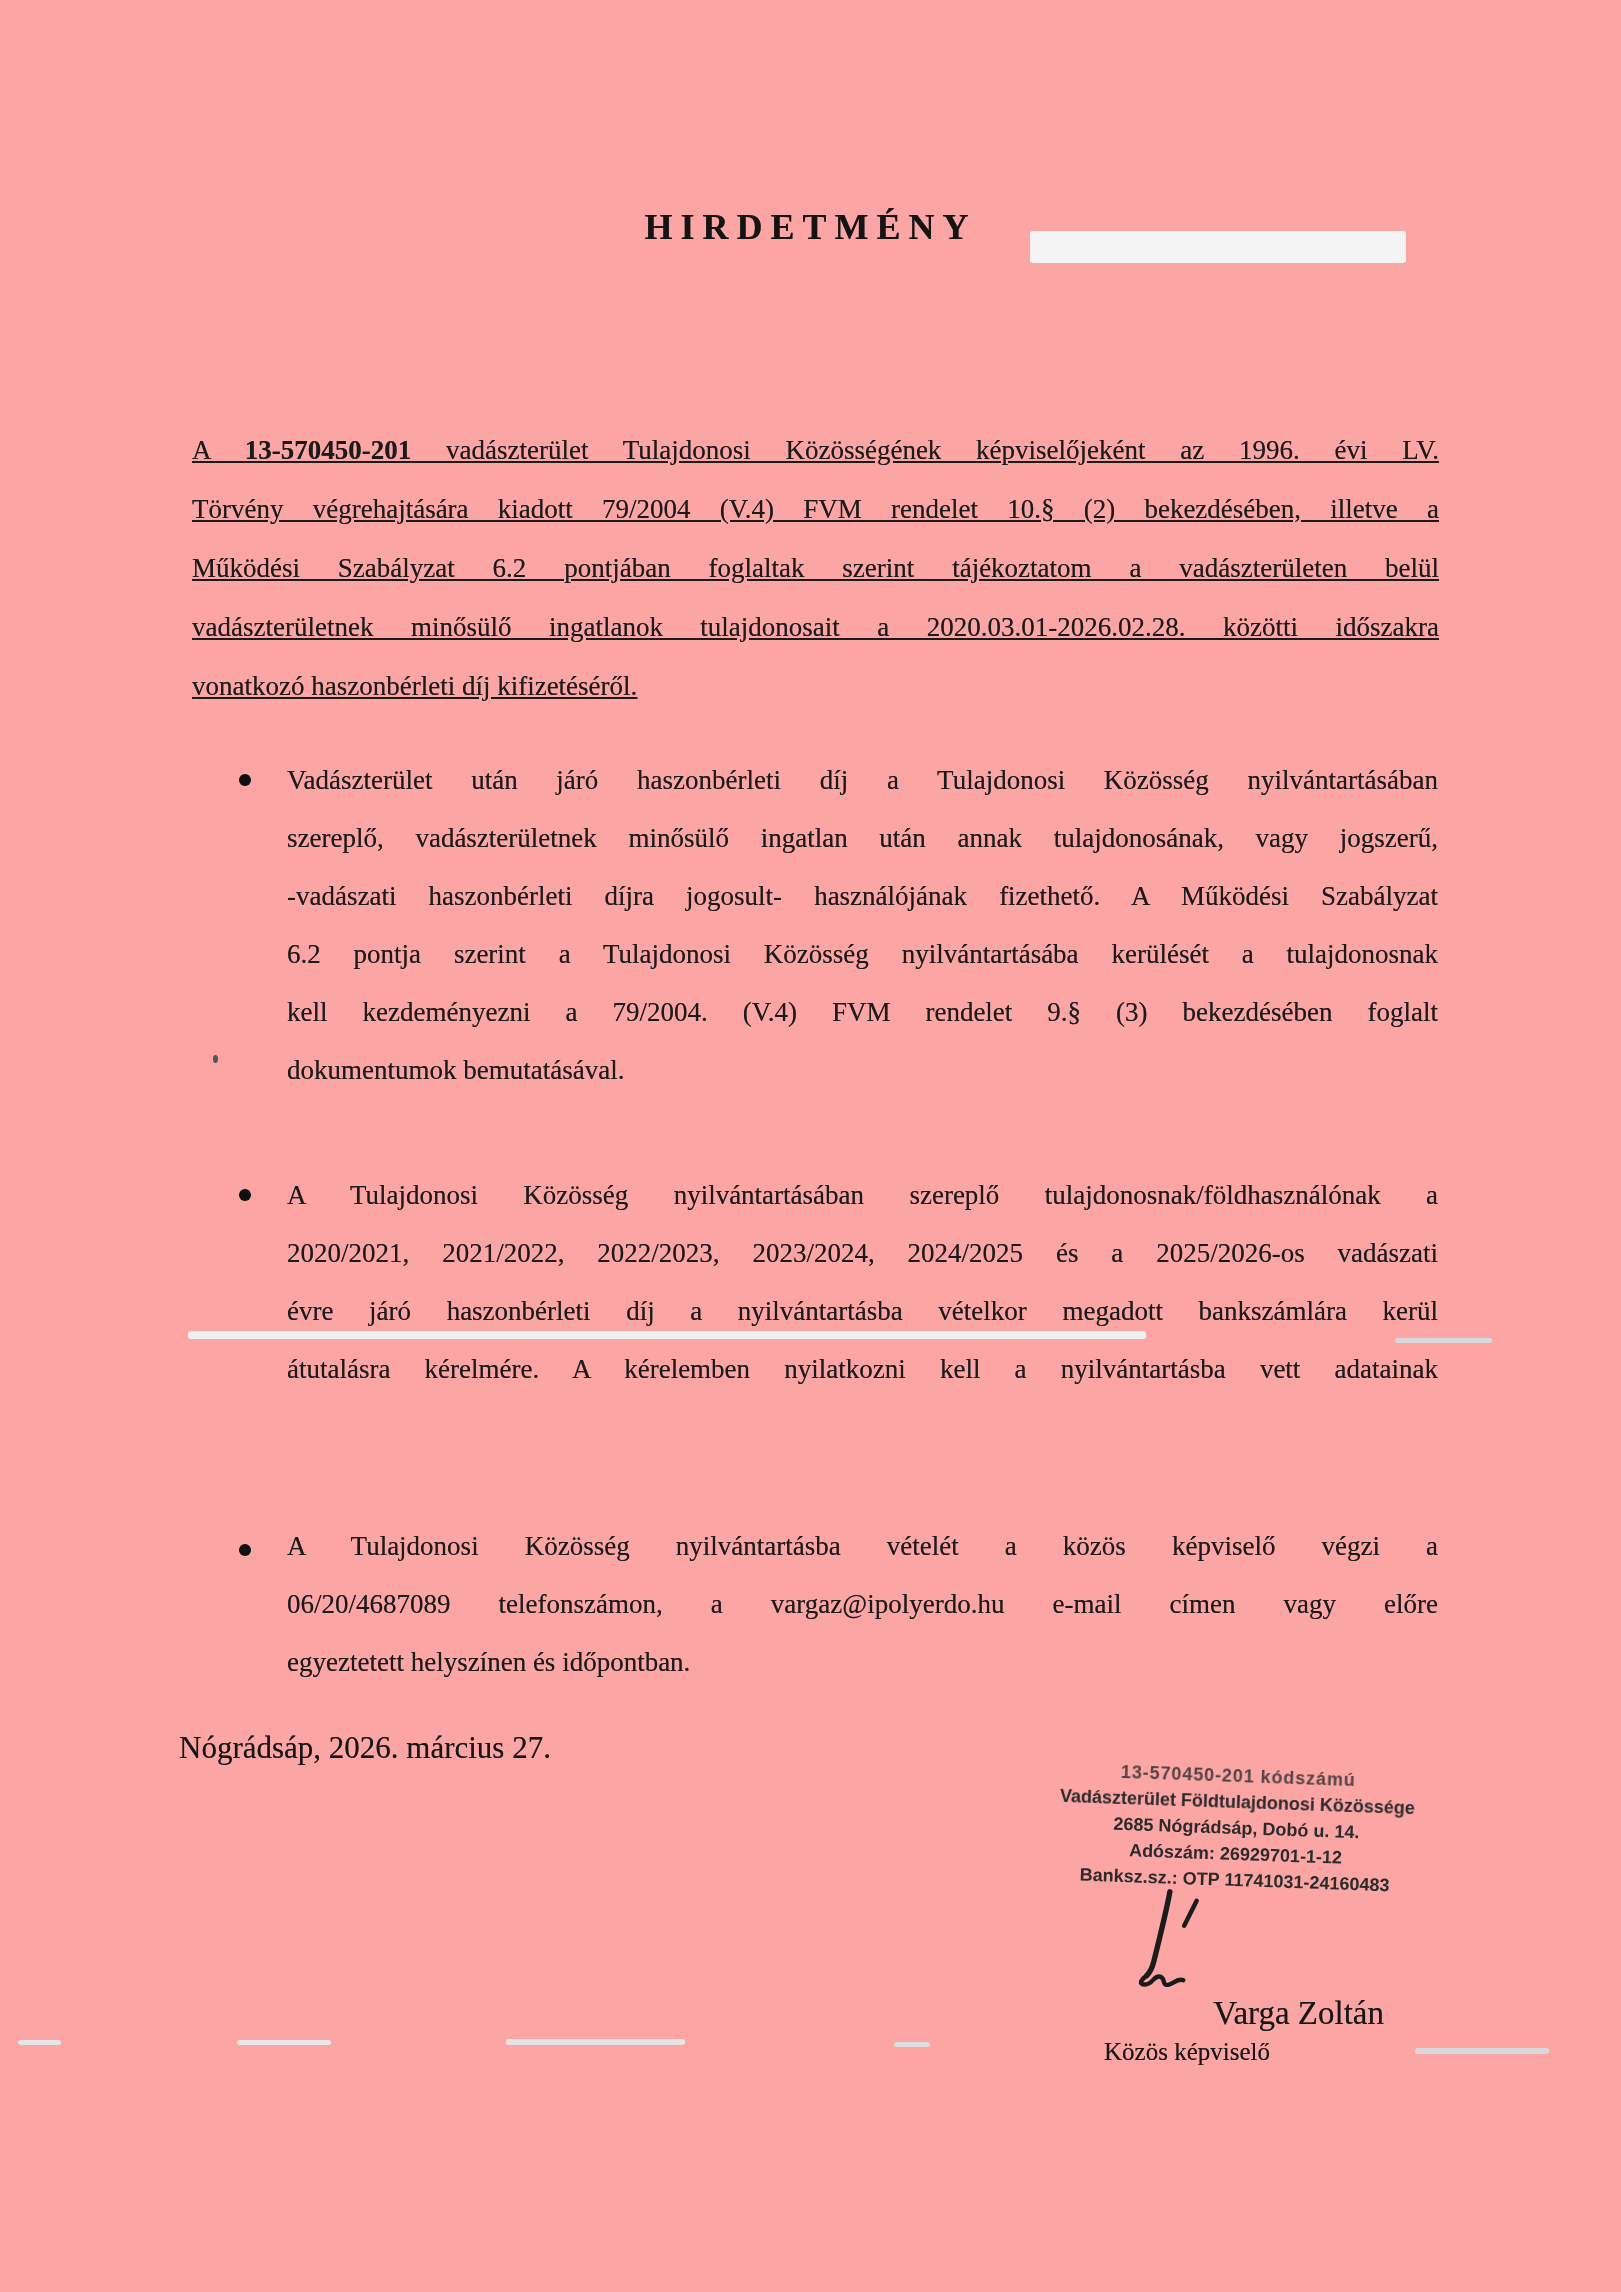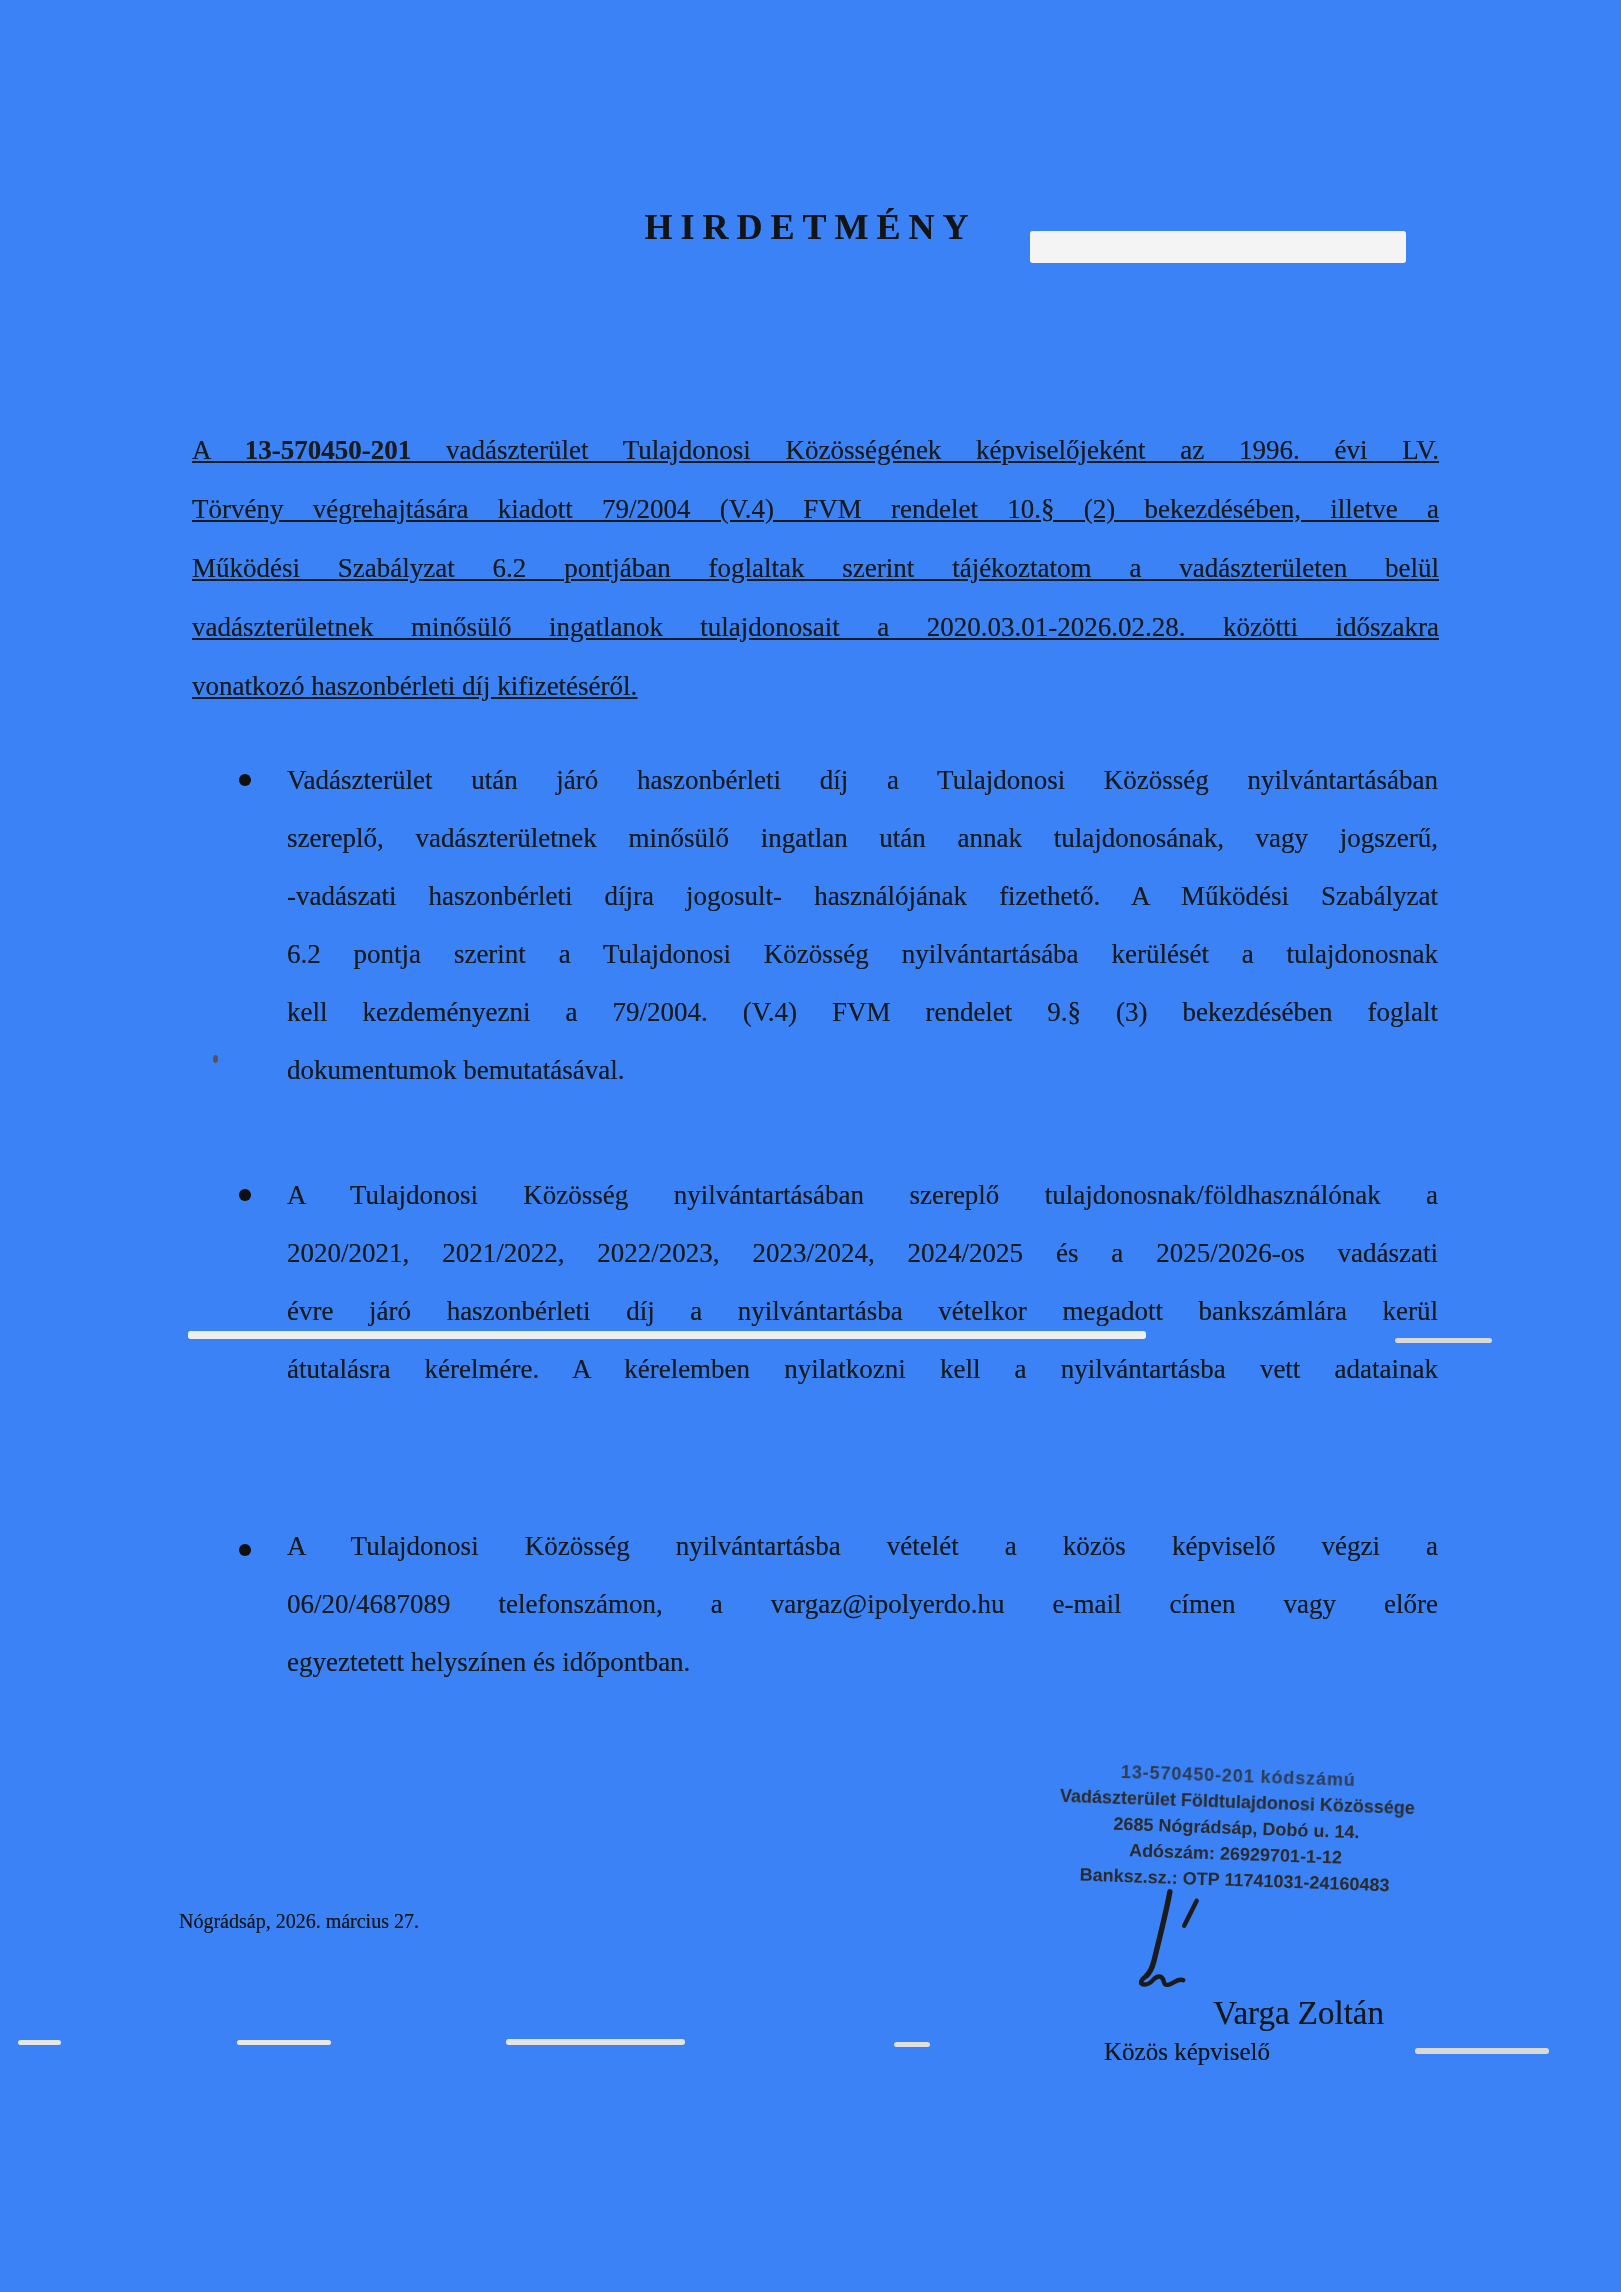--- a/index.html
+++ b/index.html
@@ -1,20 +1,20 @@
 <!DOCTYPE html>
 <html style="font-size:14.3px"><head>
 <meta charset="utf-8">
 <style>
   html,body{margin:0;padding:0;}
   body{
     width:1621px;height:2293px;background:#ffffff;position:relative;
     font-family:"Liberation Serif", serif;color:#1a1a1a;overflow:hidden;
   }
-  .page{position:absolute;inset:0;background:#3b82f6;}
+  .page{position:absolute;inset:0;background:#fca5a5;}
   .ink{text-shadow:0 0 0.6px rgba(10,10,10,.55);}
   .doc-title{
     position:absolute;top:206px;left:0;width:1621px;text-align:center;
     font-size:36px;font-weight:bold;letter-spacing:8px;color:#141414;
   }
   .subtitle{
     position:absolute;top:276px;left:152px;width:1317px;
     font-size:28px;line-height:51px;text-align:center;color:#181818;
   }
   .blk{position:absolute;font-size:27px;color:#1b1b1b;}
@@ -27,21 +27,21 @@
   .tl.last{text-align-last:left;}
   .subtitle .tl{text-align:center;text-align-last:center;}
   .b{font-weight:bold;}
   .u{text-underline-offset:4.5px;}
   .dot{
     position:absolute;left:-48px;top:23px;width:11.6px;height:11.6px;
     border-radius:50%;background:#101010;
   }
   .b3 .dot{top:27px;}
   .date-line{
-    position:absolute;left:179px;top:1910px;font-size:20px;color:#161616;
+    position:absolute;left:179px;top:1730px;font-size:31px;color:#161616;
   }
   .stamp{
     position:absolute;left:999px;top:1763px;width:475px;text-align:center;
     font-family:"Liberation Sans", sans-serif;font-weight:bold;
     font-size:18px;line-height:26px;color:#2b2b2b;
     transform:rotate(2deg);
   }
   .stamp .stamp-line:nth-child(1){filter:blur(0.6px);opacity:.8;letter-spacing:0.9px;}
   .stamp .stamp-line:nth-child(2){filter:blur(0.3px);}
   .sig-wrap{position:absolute;left:1111px;top:1888px;width:116px;height:112px;}

